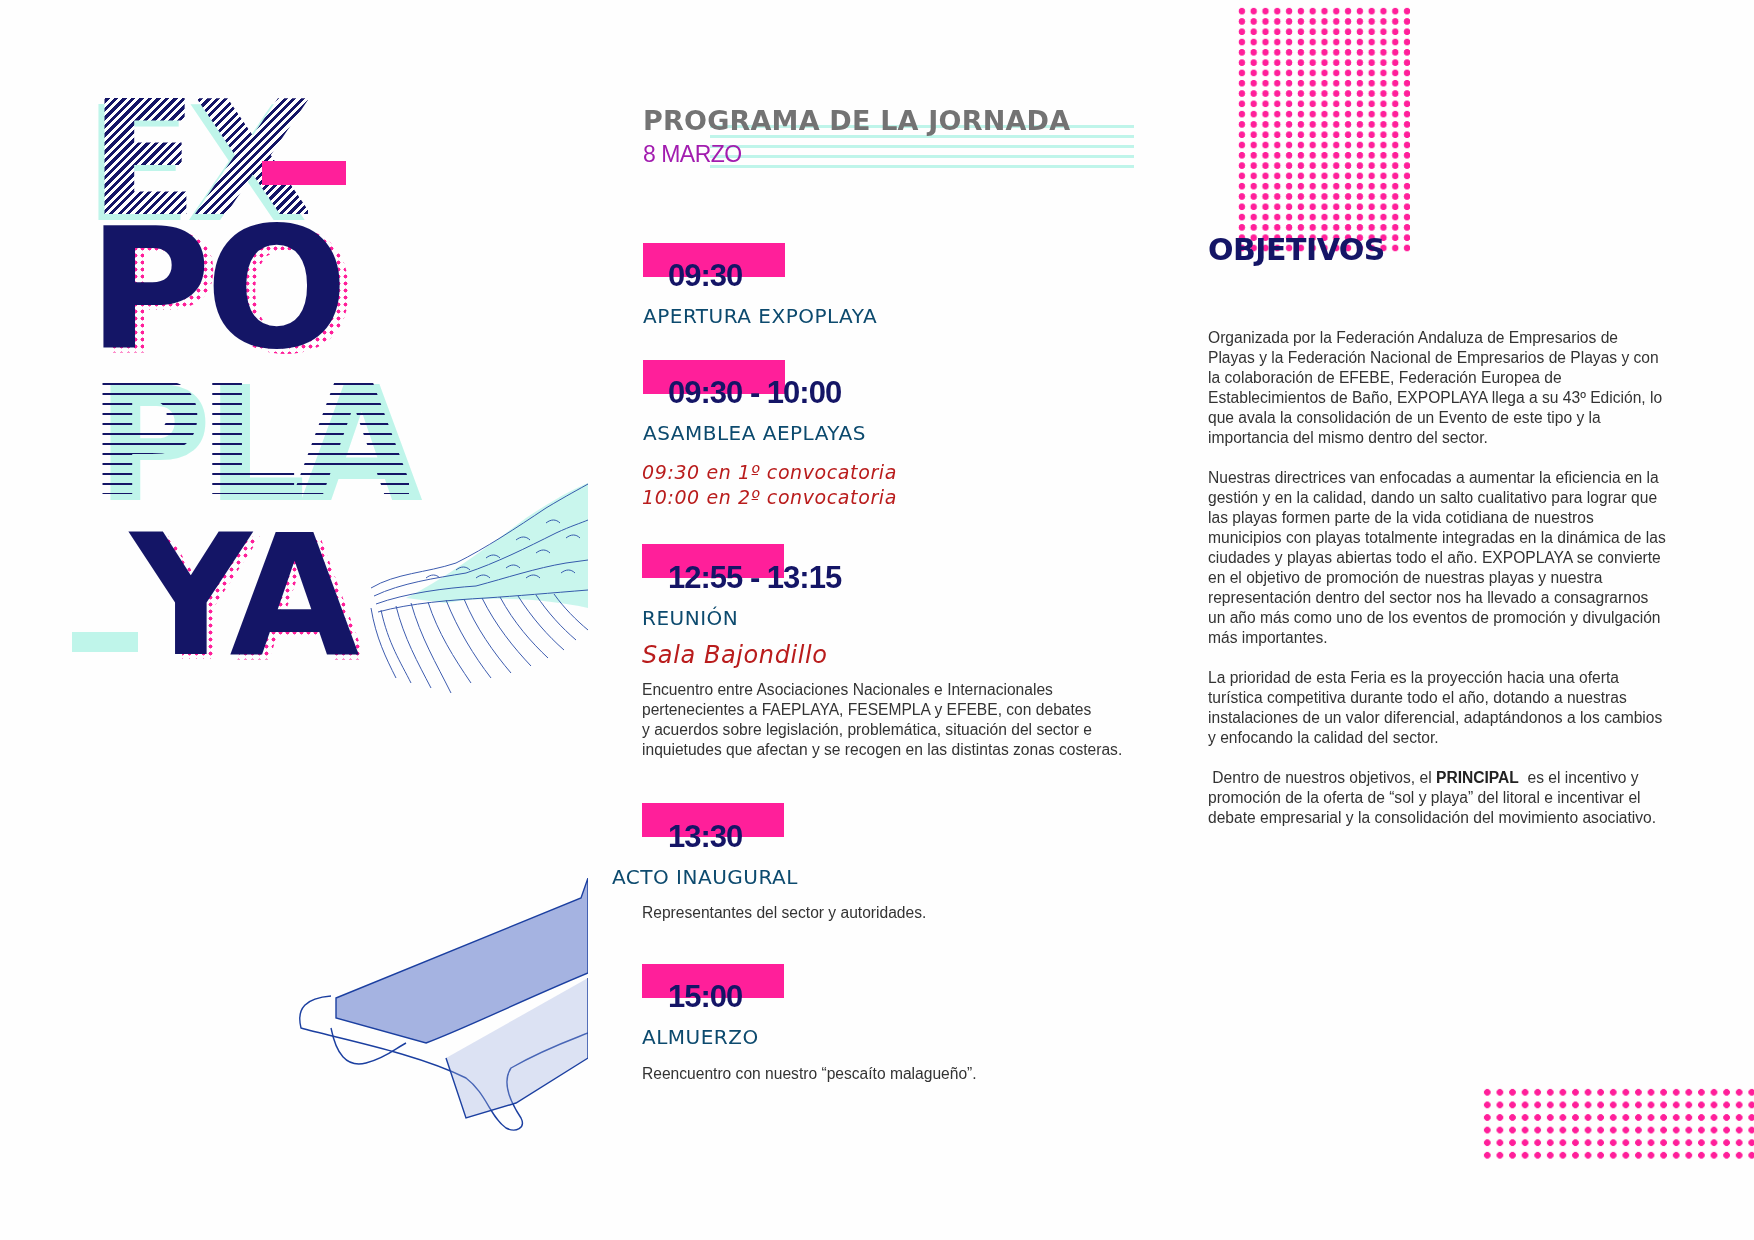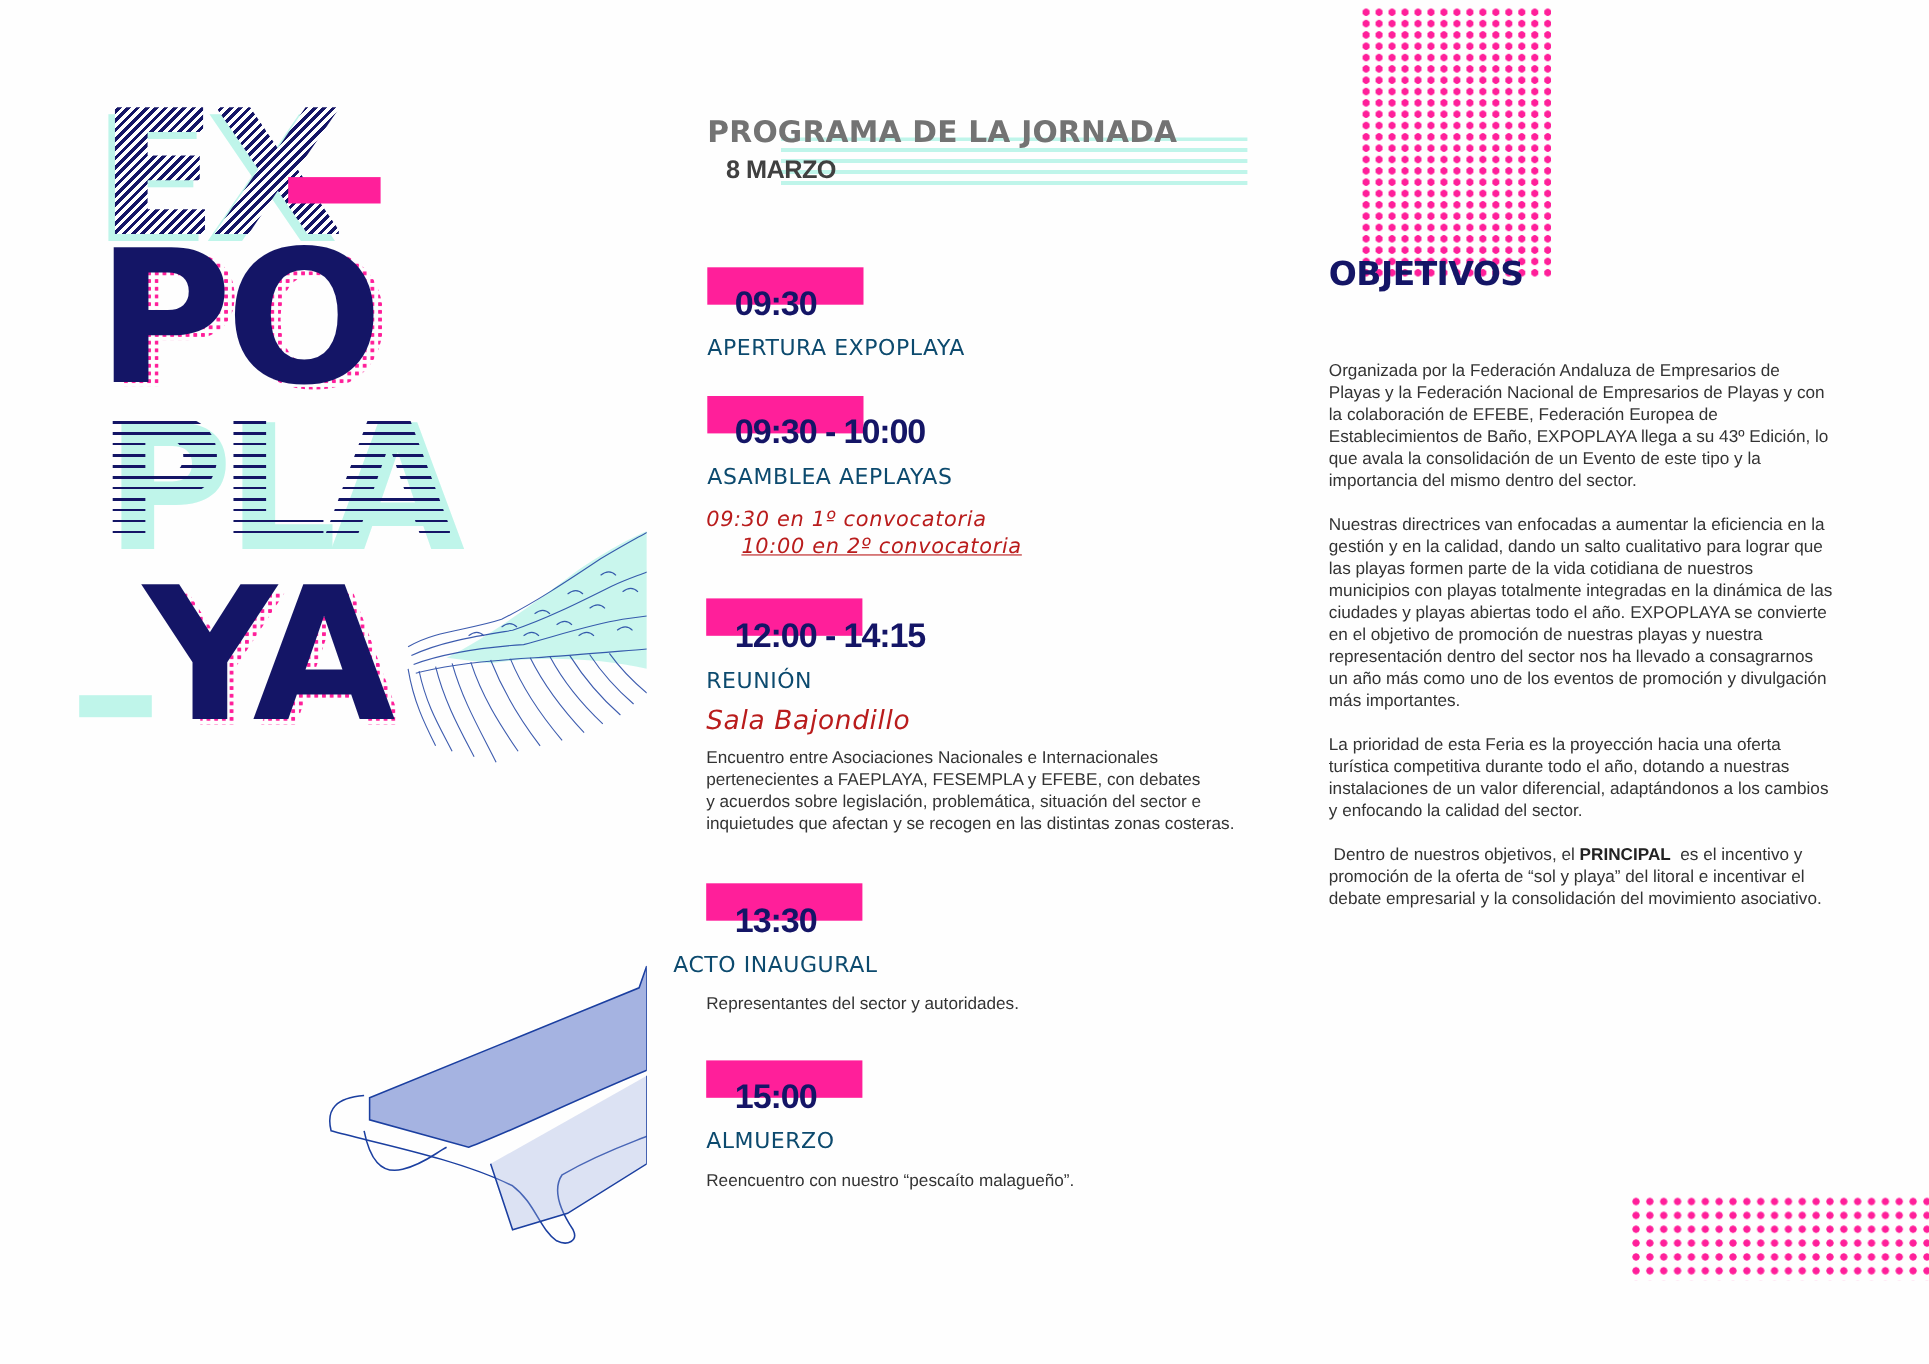--- a/index.html
+++ b/index.html
@@ -29,21 +29,21 @@
     background:
       repeating-linear-gradient(180deg, transparent 0 3px, #141566 3px 5px, transparent 5px 10px);
     -webkit-background-clip: text; background-clip: text;
   }
 
   .pink-bar { position: absolute; background: #ff1f9a; }
   .mint-bar { position: absolute; background: #bff5ea; }
 
   
   .prog-title { position: absolute; left: 643px; top: 105px; color: #737373; font-family: "DejaVu Sans", sans-serif; font-weight: bold; font-size: 27px; letter-spacing: 0.2px; z-index: 2; }
-  .prog-date { position: absolute; left: 660px; top: 141px; color: #404040; font-size: 23px; z-index: 2; letter-spacing: -0.5px; font-weight: bold; }
+  .prog-date { position: absolute; left: 643px; top: 141px; color: #a21caf; font-size: 23px; z-index: 2; letter-spacing: -0.5px; }
   .mint-lines { position: absolute; left: 710px; top: 125px; width: 424px; height: 46px;
     background: repeating-linear-gradient(180deg, #bff5ea 0 3px, transparent 3px 10px); z-index: 1; }
 
   
   .time-block { position: absolute; width: 142px; height: 34px; background: #ff1f9a; }
   .time-text { position: absolute; color: #141566; font-family: "Liberation Sans", sans-serif; font-weight: bold; font-size: 31px; letter-spacing: -1px; white-space: nowrap; }
   .event-title { position: absolute; color: #0c4a6e; font-family: "DejaVu Sans", sans-serif; font-size: 20px; letter-spacing: 0.5px; white-space: nowrap; }
   .event-italic { position: absolute; color: #b91c1c; font-family: "DejaVu Sans", sans-serif; font-style: italic; font-size: 19px; letter-spacing: 0.6px; line-height: 25px; white-space: nowrap; }
   .event-desc { position: absolute; color: #333; font-size: 15.6px; line-height: 20px; white-space: nowrap; }
 
@@ -122,26 +122,26 @@
   <div class="time-block" style="left:643px; top:243px;"></div>
   <div class="time-text" style="left:668px; top:258px;">09:30</div>
   <div class="event-title" style="left:643px; top:304px;">APERTURA EXPOPLAYA</div>
 </div>
 
 <div>
   <div class="time-block" style="left:643px; top:360px;"></div>
   <div class="time-text" style="left:668px; top:375px;">09:30 - 10:00</div>
   <div class="event-title" style="left:643px; top:421px;">ASAMBLEA AEPLAYAS</div>
   <div class="event-italic" style="left:642px; top:460px;">09:30 en 1º convocatoria</div>
-  <div class="event-italic" style="left:674px; top:485px;text-decoration:underline;">10:00 en 2º convocatoria</div>
+  <div class="event-italic" style="left:642px; top:485px;">10:00 en 2º convocatoria</div>
 </div>
 
 <div>
   <div class="time-block" style="left:642px; top:544px;"></div>
-  <div class="time-text" style="left:668px; top:560px;">12:00 - 14:15</div>
+  <div class="time-text" style="left:668px; top:560px;">12:55 - 13:15</div>
   <div class="event-title" style="left:642px; top:606px;">REUNIÓN</div>
   <div class="event-italic" style="left:642px; top:643px; font-size:24px;">Sala Bajondillo</div>
   <div class="event-desc" style="left:642px; top:680px;text-align:right;">Encuentro entre Asociaciones Nacionales e Internacionales</div>
   <div class="event-desc" style="left:642px; top:700px;">pertenecientes a FAEPLAYA, FESEMPLA y EFEBE, con debates</div>
   <div class="event-desc" style="left:642px; top:720px;">y acuerdos sobre legislación, problemática, situación del sector e</div>
   <div class="event-desc" style="left:642px; top:740px;">inquietudes que afectan y se recogen en las distintas zonas costeras.</div>
 </div>
 
 <div>
   <div class="time-block" style="left:642px; top:803px;"></div>

